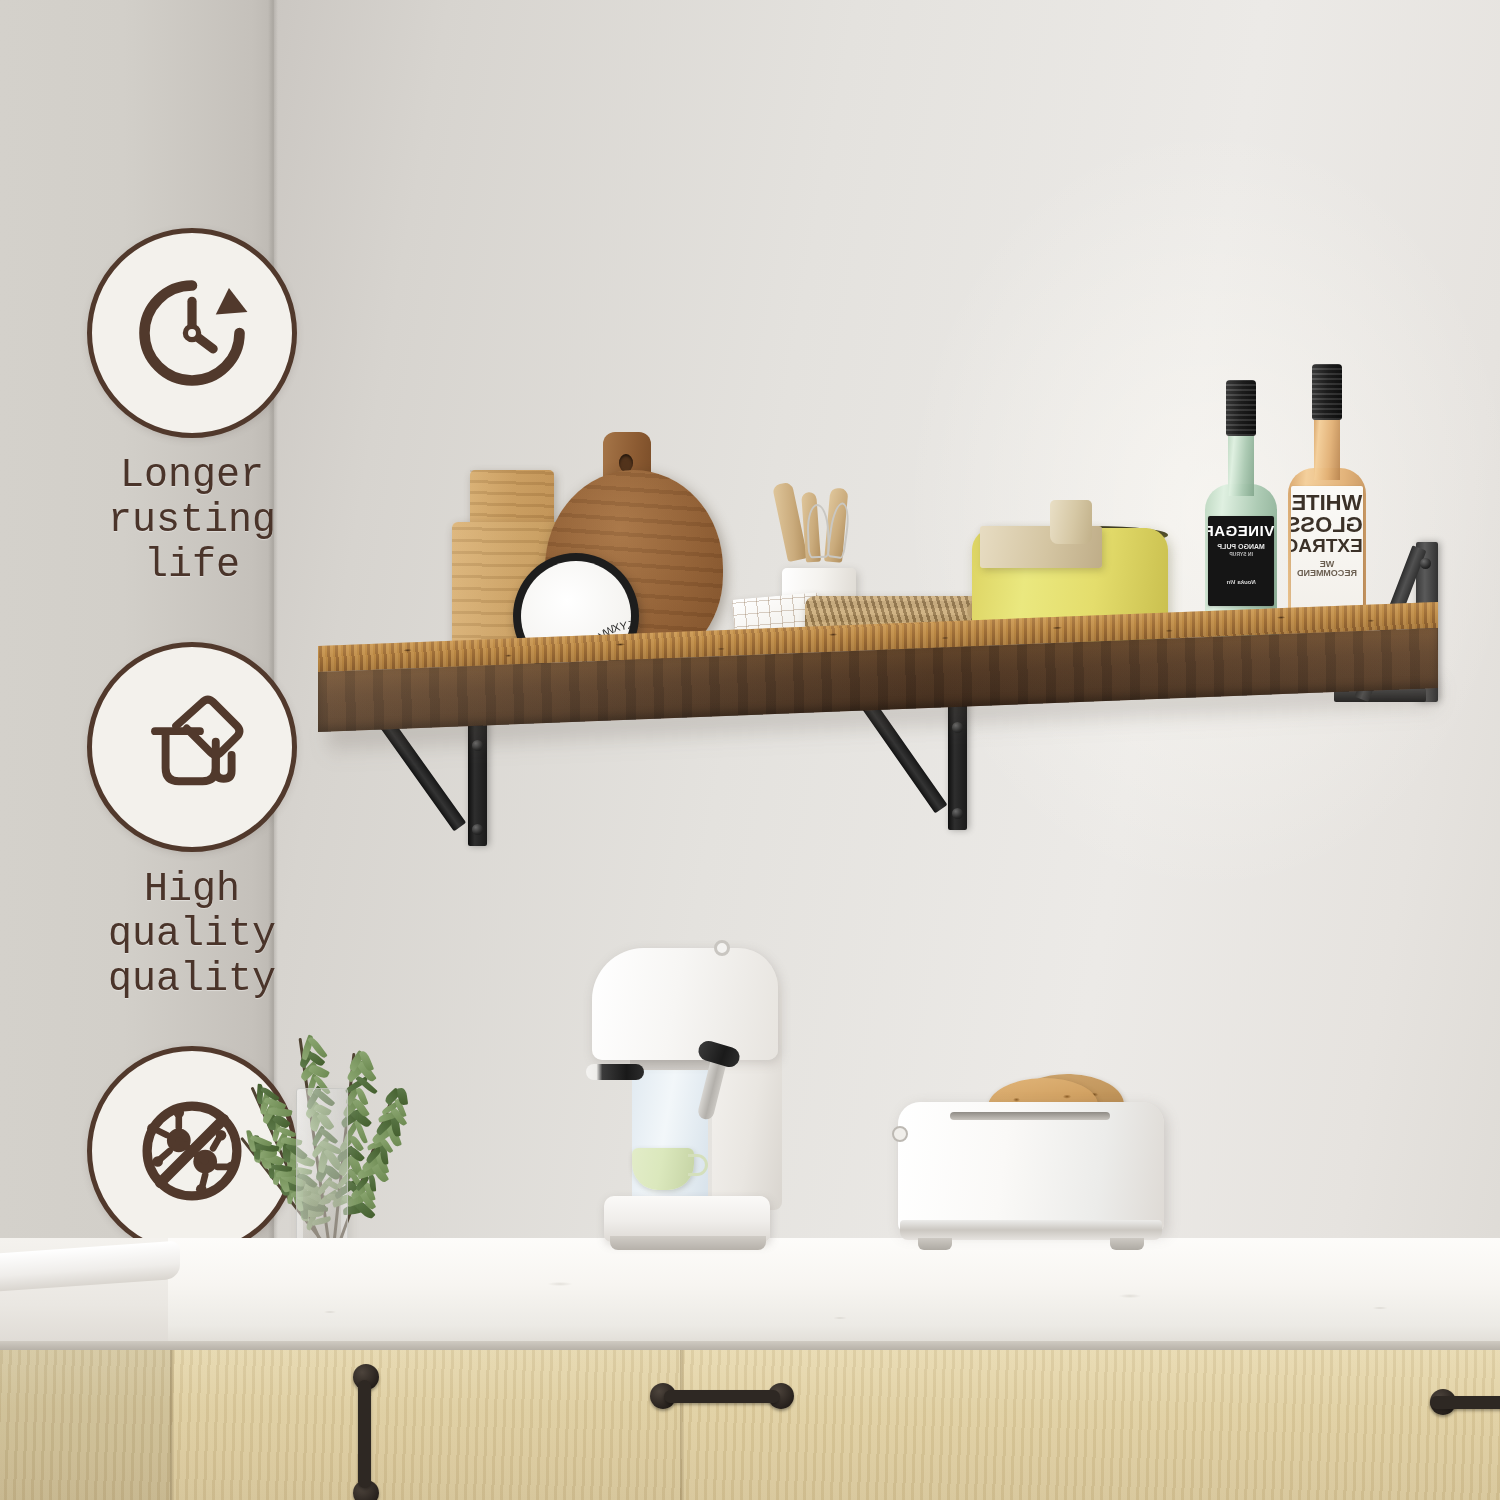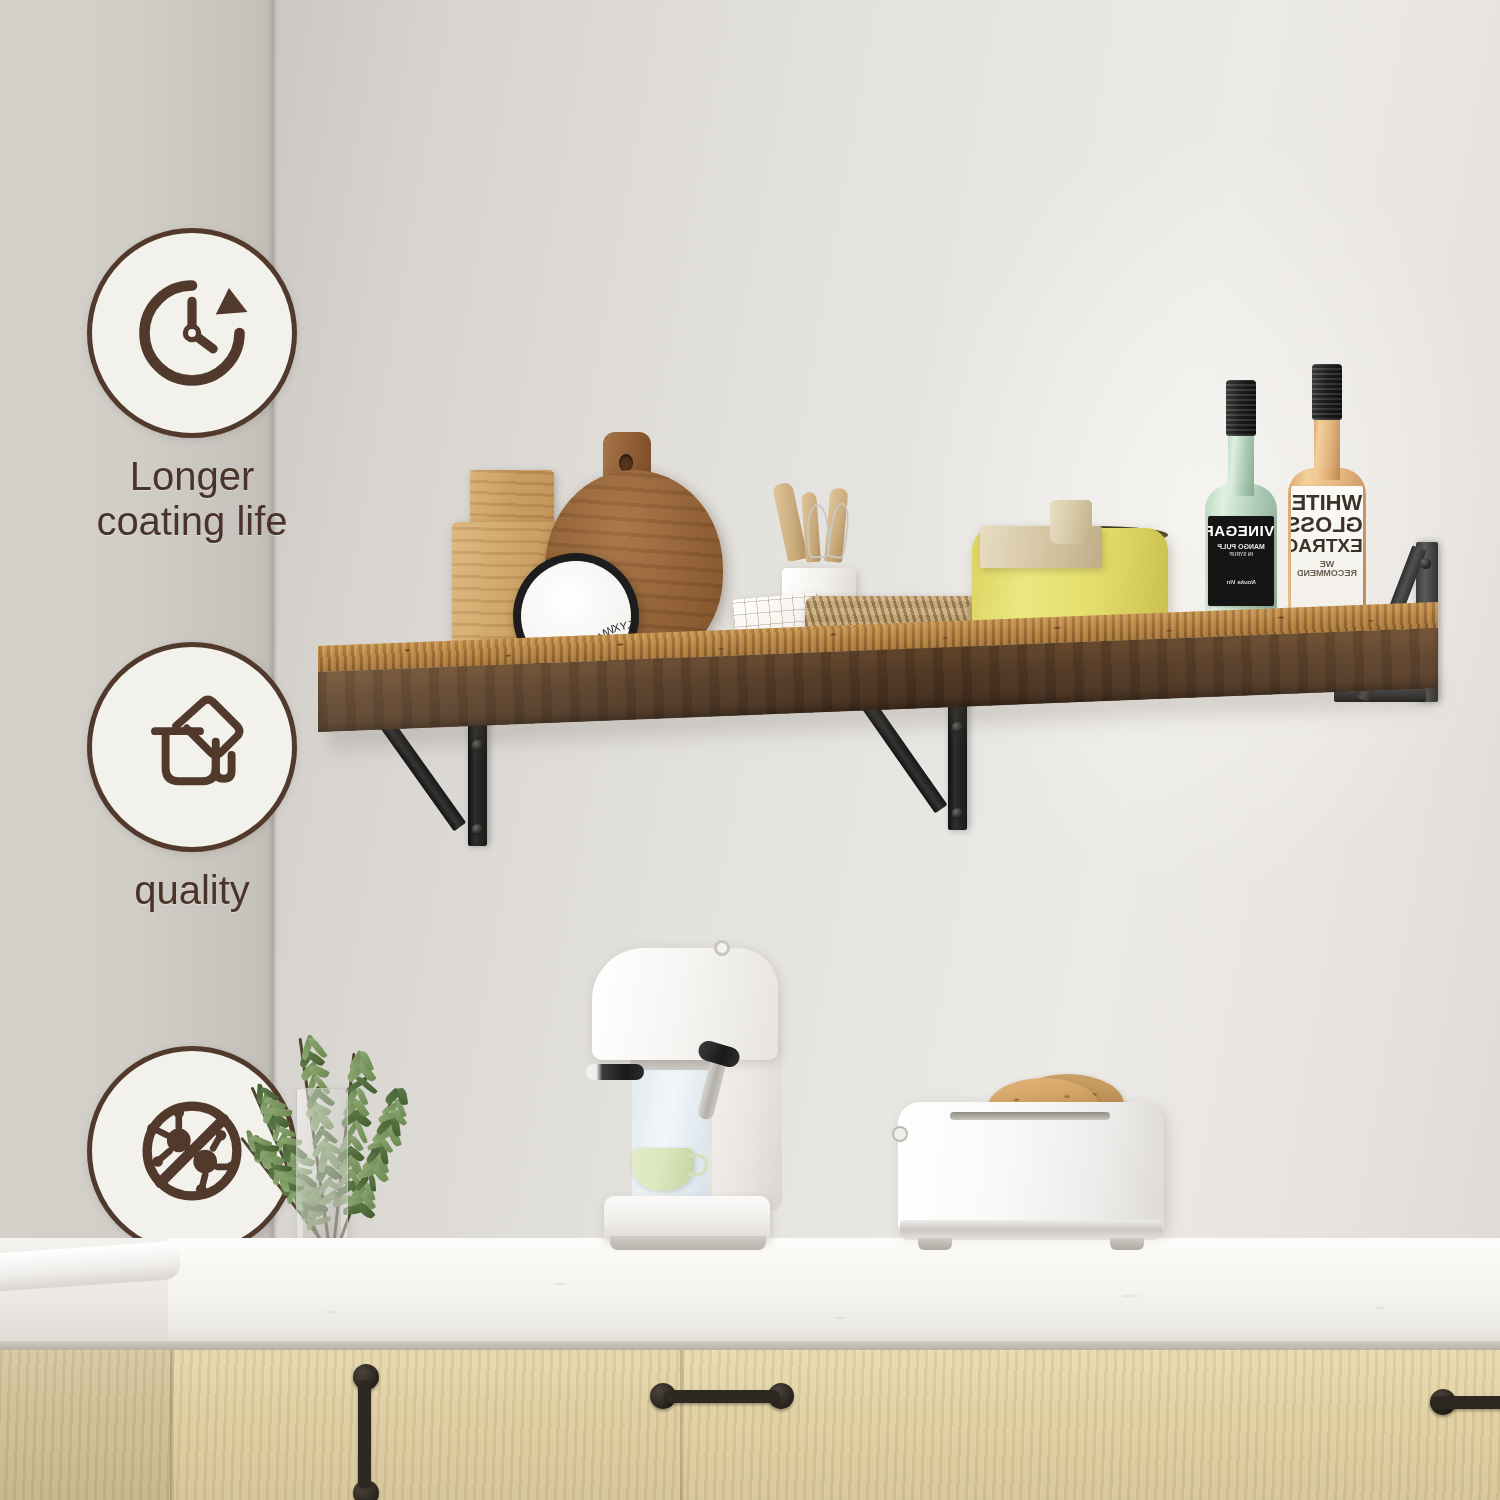--- a/index.html
+++ b/index.html
@@ -33,21 +33,21 @@
 
   
   .headline {
     position: absolute; left: 0; top: 38px; width: 1500px; text-align: center;
     font-size: 67px; font-weight: 400; letter-spacing: -0.5px;
     color: #4a342a; white-space: nowrap;
     text-shadow: 0 1px 1px rgba(255,255,255,.35);
   }
 
   
-  .feature { position: absolute; width: 260px; }
+  .feature { position: absolute; width: 260px; font-family: Liberation Mono, monospace; }
   .badge {
     width: 210px; height: 210px; border-radius: 50%;
     background: #f3f1ec; border: 5px solid #51392c;
     margin: 0 auto; position: relative;
     box-shadow: 0 2px 7px rgba(90,80,70,.17);
     display: flex; align-items: center; justify-content: center;
   }
   .badge svg { width: 132px; height: 132px; display: block; }
   .feature-label {
     margin-top: 16px; text-align: center; color: #4a342a;
@@ -508,34 +508,35 @@
       <svg viewBox="0 0 100 100">
         <path d="M50 14 A36 36 0 1 0 86 50" fill="none" stroke="#51392c" stroke-width="8" stroke-linecap="round"></path>
         <path d="M78 16 L92 34 L68 36 Z" fill="#51392c"></path>
         <line x1="50" y1="26" x2="50" y2="50" stroke="#51392c" stroke-width="7" stroke-linecap="round"></line>
         <line x1="50" y1="50" x2="66" y2="62" stroke="#51392c" stroke-width="7" stroke-linecap="round"></line>
         <circle cx="50" cy="50" r="5" fill="#f3f1ec" stroke="#51392c" stroke-width="4"></circle>
       </svg>
     </div>
     <div class="feature-label">
       <div>Longer</div>
-      <div>coating life</div>
+      <div>rusting life</div>
     </div>
   </div>
 
   <div class="feature" id="feat-1">
     <div class="badge">
       <svg viewBox="0 0 100 100">
         <path d="M30 40 L30 66 Q30 76 40 76 L58 76 Q68 76 68 66 L68 46" fill="none" stroke="#51392c" stroke-width="6" stroke-linejoin="round" stroke-linecap="round"></path>
         <line x1="22" y1="38" x2="56" y2="38" stroke="#51392c" stroke-width="6" stroke-linecap="round"></line>
         <path d="M38 34 L58 16 Q62 12 66 16 L84 34 Q88 38 84 42 L72 54 Q68 58 64 54 L46 36" fill="none" stroke="#51392c" stroke-width="6" stroke-linejoin="round" stroke-linecap="round"></path>
         <path d="M68 52 L68 68 Q68 74 74 74 Q80 74 80 68 L80 56" fill="none" stroke="#51392c" stroke-width="6" stroke-linejoin="round" stroke-linecap="round"></path>
       </svg>
     </div>
     <div class="feature-label">
+      <div>High quality</div>
       <div>quality</div>
     </div>
   </div>
 
   <div class="feature" id="feat-2">
     <div class="badge">
       <svg viewBox="0 0 100 100">
         <circle cx="50" cy="50" r="34" fill="none" stroke="#51392c" stroke-width="7"></circle>
         <g fill="#51392c" stroke="#51392c" stroke-width="5" stroke-linecap="round">
           <circle cx="40" cy="42" r="9" stroke="none"></circle>

